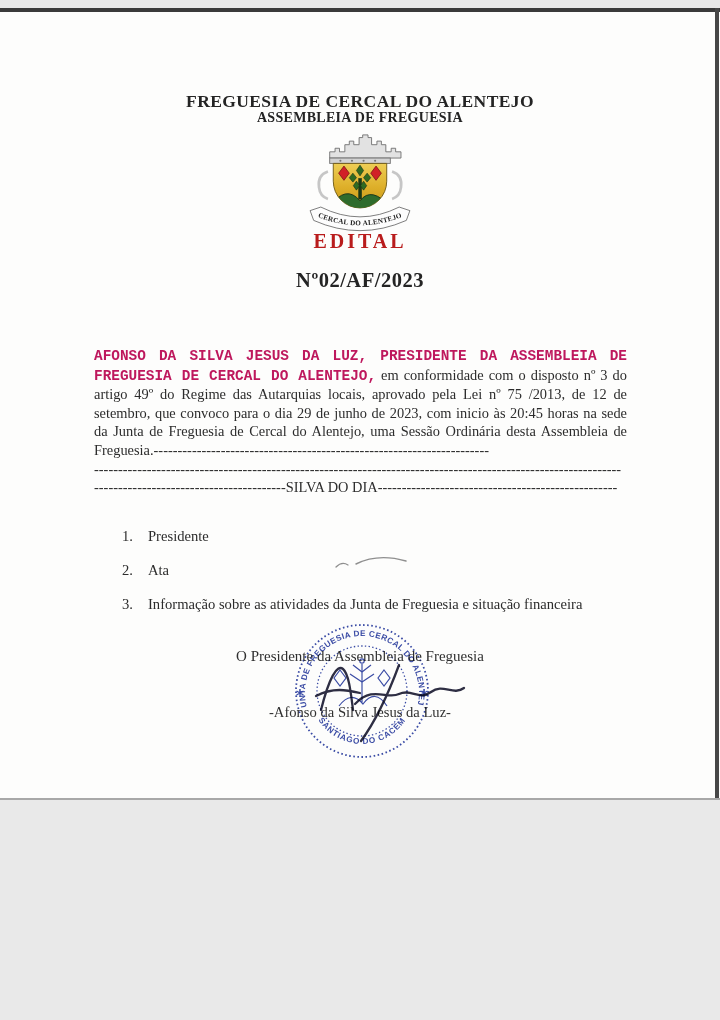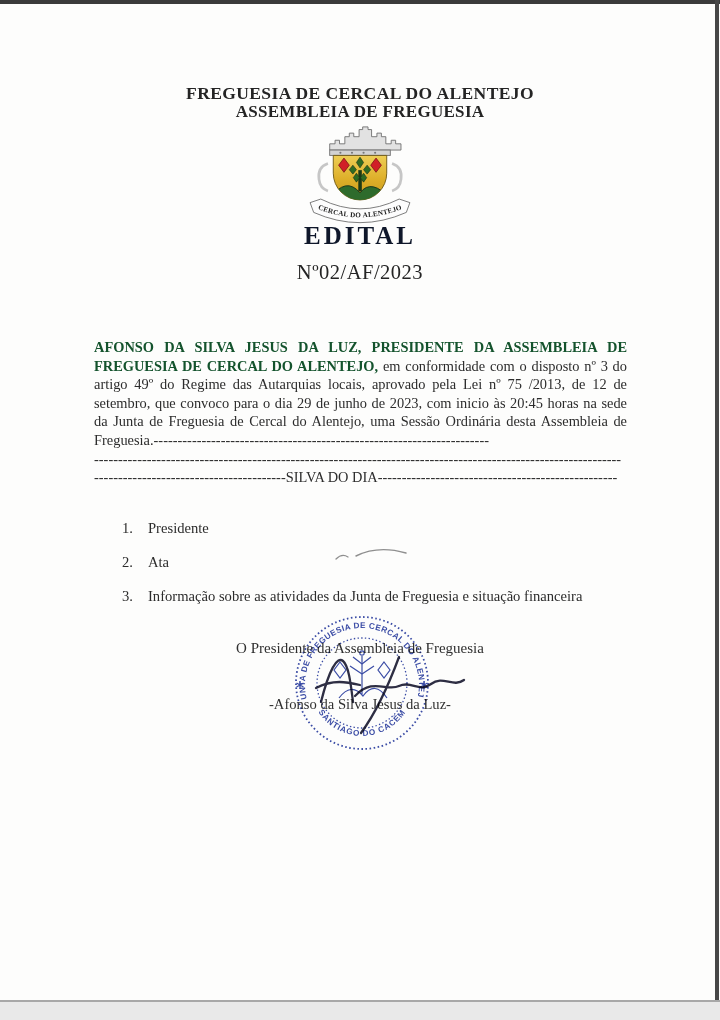--- a/index.html
+++ b/index.html
@@ -1,40 +1,40 @@
 <!DOCTYPE html>
 <html><head>
 <meta charset="utf-8">
 <style>
   html,body{margin:0;padding:0;background:#e9e9e9;}
   .page{
-    position:relative; width:720px; height:1002px; margin:0 auto;
+    position:relative; width:720px; height:792px; margin:8px auto;
     background:#fdfdfc; overflow:hidden;
     font-family:"Liberation Serif","DejaVu Serif",serif;
     color:#2c2c2c;
   }
   
   .edge-top{position:absolute;top:0;left:0;width:720px;height:4px;background:#3b3b3b;}
   .edge-right{position:absolute;top:0;right:1px;width:4px;height:1020px;background:#474747;}
   .edge-bottom{position:absolute;bottom:0;left:0;width:720px;height:2px;background:#a8a8a8;}
 
   .center{left:0;width:720px;text-align:center;}
   .abs{position:absolute;}
 
   .hdr1{top:83px;font-size:17.5px;font-weight:bold;letter-spacing:.4px;color:#242424;}
-  .hdr2{top:102px;font-size:17px;font-weight:bold;letter-spacing:.3px;color:#242424;}
+  .hdr2{top:102px;font-size:14px;font-weight:bold;letter-spacing:.3px;color:#242424;}
 
   .crest{top:126px;left:297px;width:126px;height:98px;}
 
-  .edital{top:222px;font-size:25px;font-weight:bold;letter-spacing:3px;color:#0f172a;}
-  .docnum{top:261px;font-size:20.5px;font-weight:normal;letter-spacing:.5px;color:#242424;}
+  .edital{top:222px;font-size:20px;font-weight:bold;letter-spacing:3px;color:#b91c1c;}
+  .docnum{top:261px;font-size:20.5px;font-weight:bold;letter-spacing:.5px;color:#242424;}
 
   .bodyblock{top:338px;left:94px;width:533px;font-size:14.4px;line-height:18.6px;}
   .para{text-align:justify;}
-  .para b{font-weight:bold;color:#14532d;}
+  .para b{font-weight:bold;color:#be185d;font-family:Liberation Mono, monospace;}
   .dashline{white-space:nowrap;overflow:hidden;max-width:533px;}
   .ordemline{white-space:nowrap;overflow:hidden;max-width:533px;}
 
   .agenda{top:518px;left:122px;width:470px;font-size:14.6px;}
   .agenda-item{display:flex;margin-bottom:14px;line-height:20px;}
   .agenda-item .num{width:26px;flex:0 0 26px;}
 
   .sig-role{top:640px;font-size:15px;color:#303030;}
   .sig-name{top:696px;font-size:14.6px;color:#303030;}
 

